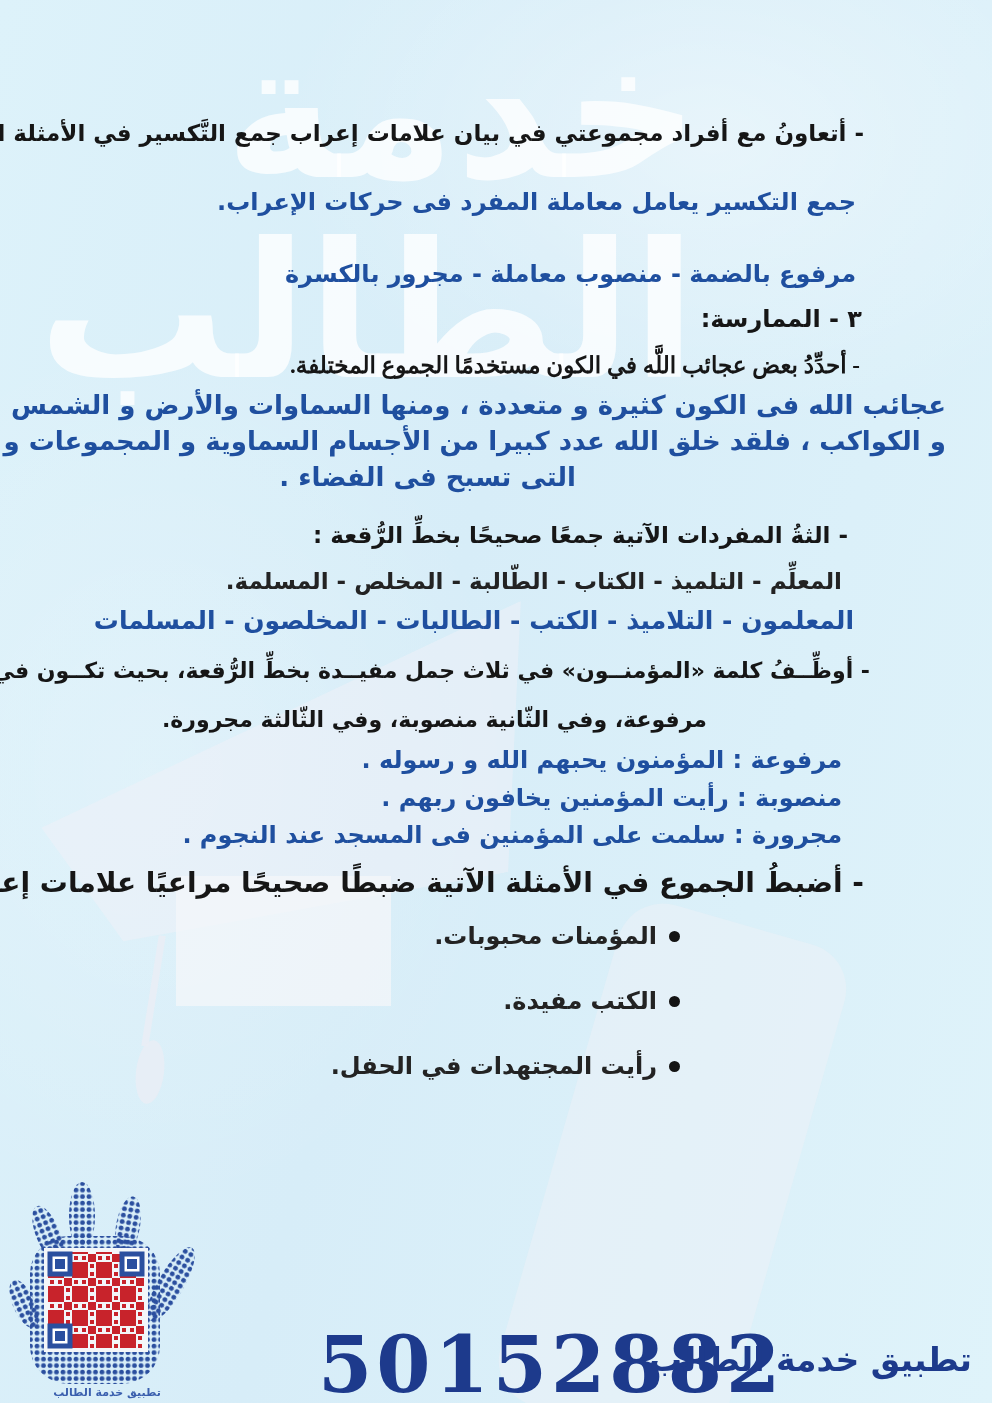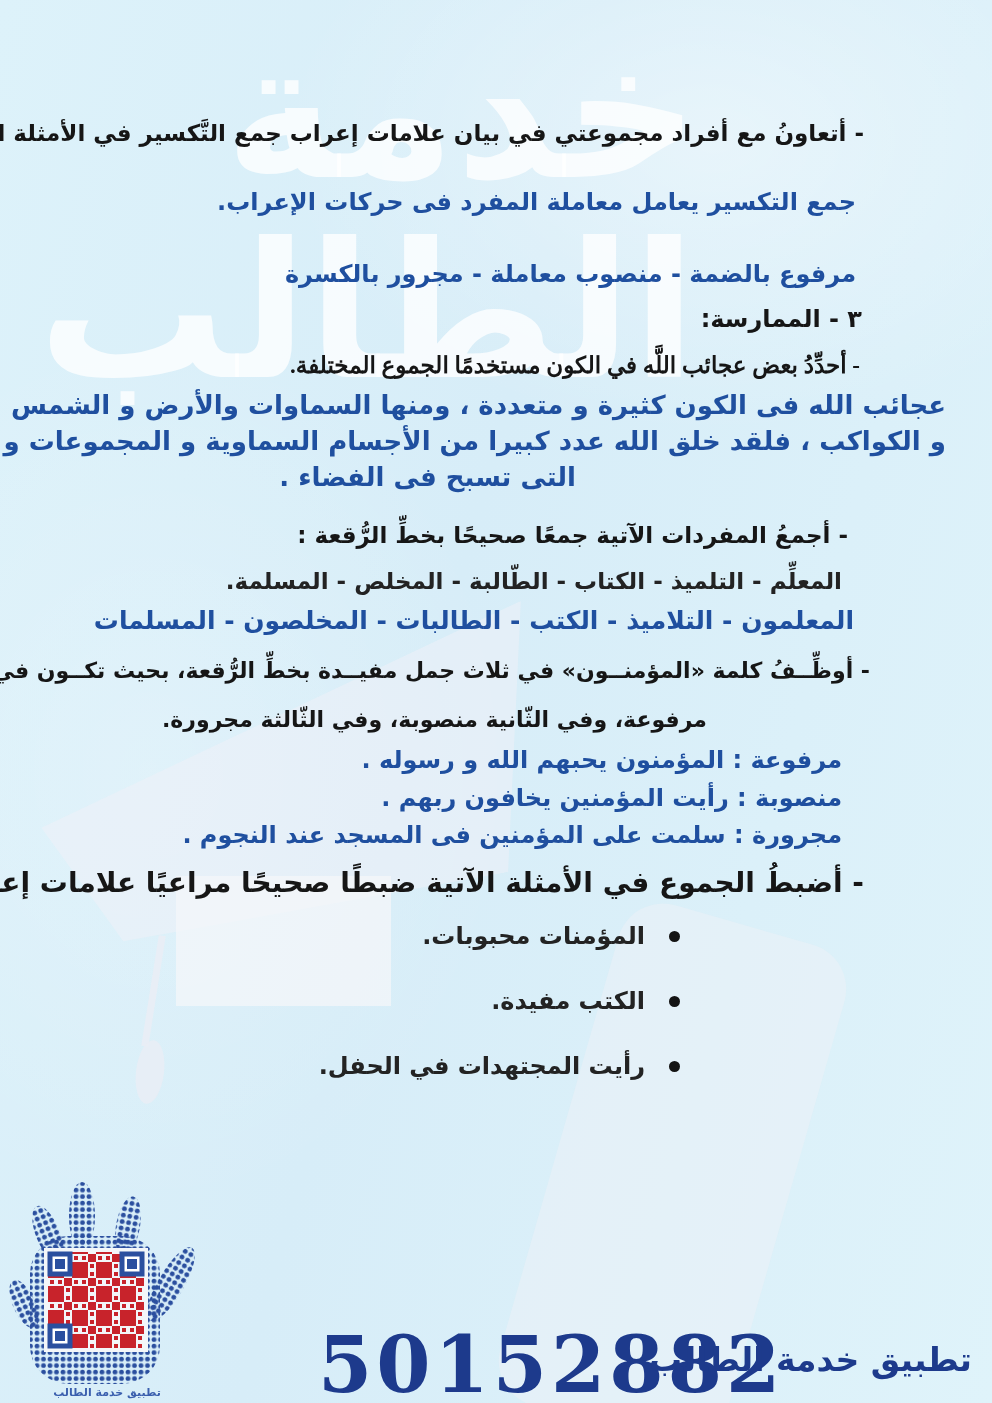--- a/index.html
+++ b/index.html
@@ -15,21 +15,21 @@
   .wm-text{
     position:absolute; color:rgba(255,255,255,0.78); font-weight:bold;
     font-size:188px; line-height:1; z-index:0; white-space:nowrap;
     letter-spacing:2px;
   }
   .wm-shape{ position:absolute; z-index:0; }
   .line{ position:absolute; white-space:nowrap; z-index:2; line-height:1.35; }
   .black{ color:#161616; font-weight:bold; }
   .plain{ color:#232323; font-weight:bold; }
   .blue{ color:#1f4f9f; font-weight:bold; }
-  .bullet-row{ position:absolute; z-index:2; display:flex; align-items:center; gap:24px; }
+  .bullet-row{ position:absolute; z-index:2; display:flex; align-items:center; gap:12px; }
   .dot{ width:11px; height:11px; border-radius:50%; background:#141414; flex:0 0 auto; }
   .bullet-text{ font-size:24px; }
   .phone{
     position:absolute; z-index:2; direction:ltr;
     font-family:"DejaVu Serif", serif; font-weight:bold;
     color:#1d3a8c; font-size:78px; letter-spacing:4px; line-height:1;
   }
   .appname{
     position:absolute; z-index:2; color:#1d3a8c; font-weight:bold;
     font-size:33px; line-height:1.2; white-space:nowrap;
@@ -63,21 +63,21 @@
   <div class="line blue" style="top:258px; right:136px; font-size:24px;">مرفوع بالضمة  -  منصوب معاملة   -   مجرور بالكسرة</div>
 
   <div class="line black" style="top:303px; right:130px; font-size:24px;">٣ - الممارسة:</div>
 
   <div class="line black" style="top:350px; right:132px; font-size:23px;font-family:Liberation Serif, serif;">- أحدِّدُ بعض عجائب اللَّه في الكون مستخدمًا الجموع المختلفة.</div>
 
   <div class="line blue" style="top:388px; right:46px; font-size:26px;">عجائب الله فى الكون كثيرة و متعددة ، ومنها السماوات والأرض و الشمس و القمر و النجوم</div>
   <div class="line blue" style="top:424px; right:46px; font-size:26px;">و الكواكب ، فلقد خلق الله عدد كبيرا من الأجسام السماوية و المجموعات و المجرات</div>
   <div class="line blue" style="top:460px; right:416px; font-size:26px;">التى تسبح فى الفضاء .</div>
 
-  <div class="line black" style="top:520px; right:144px; font-size:23px;">- أجمعُ المفردات الآتية جمعًا صحيحًا بخطِّ الرُّقعة :</div>
+  <div class="line black" style="top:520px; right:144px; font-size:23px;">- الثةُ المفردات الآتية جمعًا صحيحًا بخطِّ الرُّقعة :</div>
 
   <div class="line plain" style="top:566px; right:150px; font-size:23px;">المعلِّم - التلميذ - الكتاب - الطّالبة - المخلص - المسلمة.</div>
 
   <div class="line blue" style="top:604px; right:138px; font-size:25px;margin-left:32px;">المعلمون - التلاميذ - الكتب - الطالبات - المخلصون - المسلمات</div>
 
   <div class="line black" style="top:656px; right:122px; font-size:22px;">- أوظِّــفُ كلمة «المؤمنــون» في ثلاث جمل مفيــدة بخطِّ الرُّقعة، بحيث تكــون في الأولى</div>
   <div class="line black" style="top:705px; right:285px; font-size:22px;">مرفوعة، وفي الثّانية منصوبة، وفي الثّالثة مجرورة.</div>
 
   <div class="line blue" style="top:744px; right:150px; font-size:24px;">مرفوعة : المؤمنون يحبهم الله و رسوله .</div>
   <div class="line blue" style="top:782px; right:150px; font-size:24px;">منصوبة : رأيت المؤمنين يخافون ربهم .</div>

